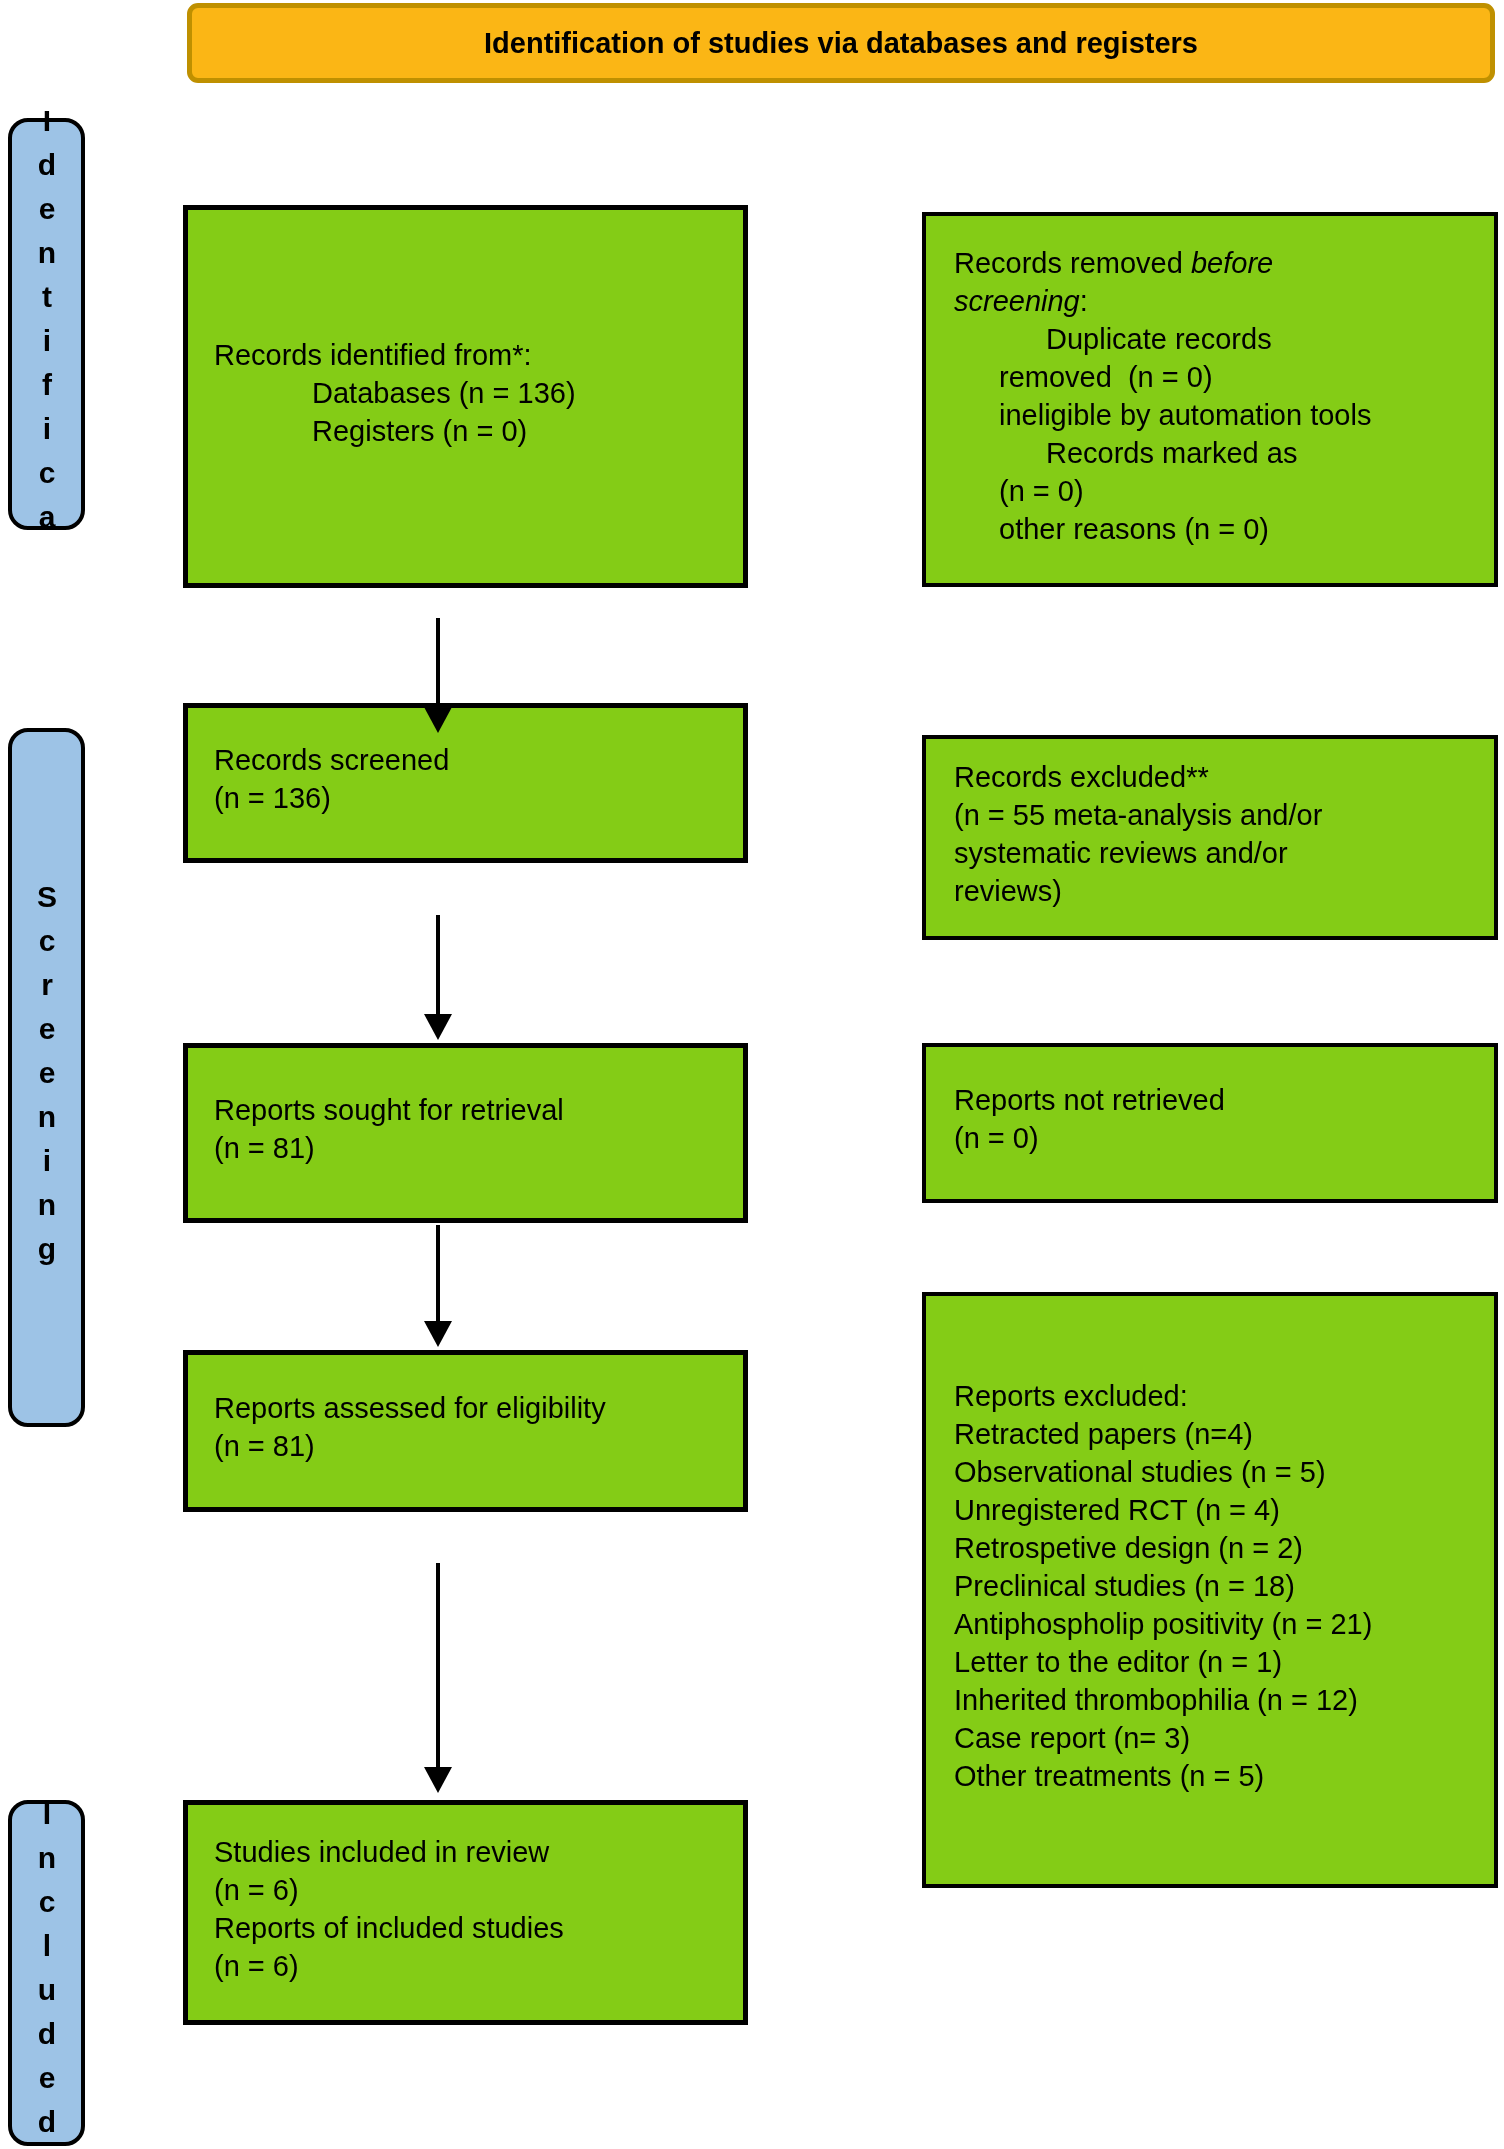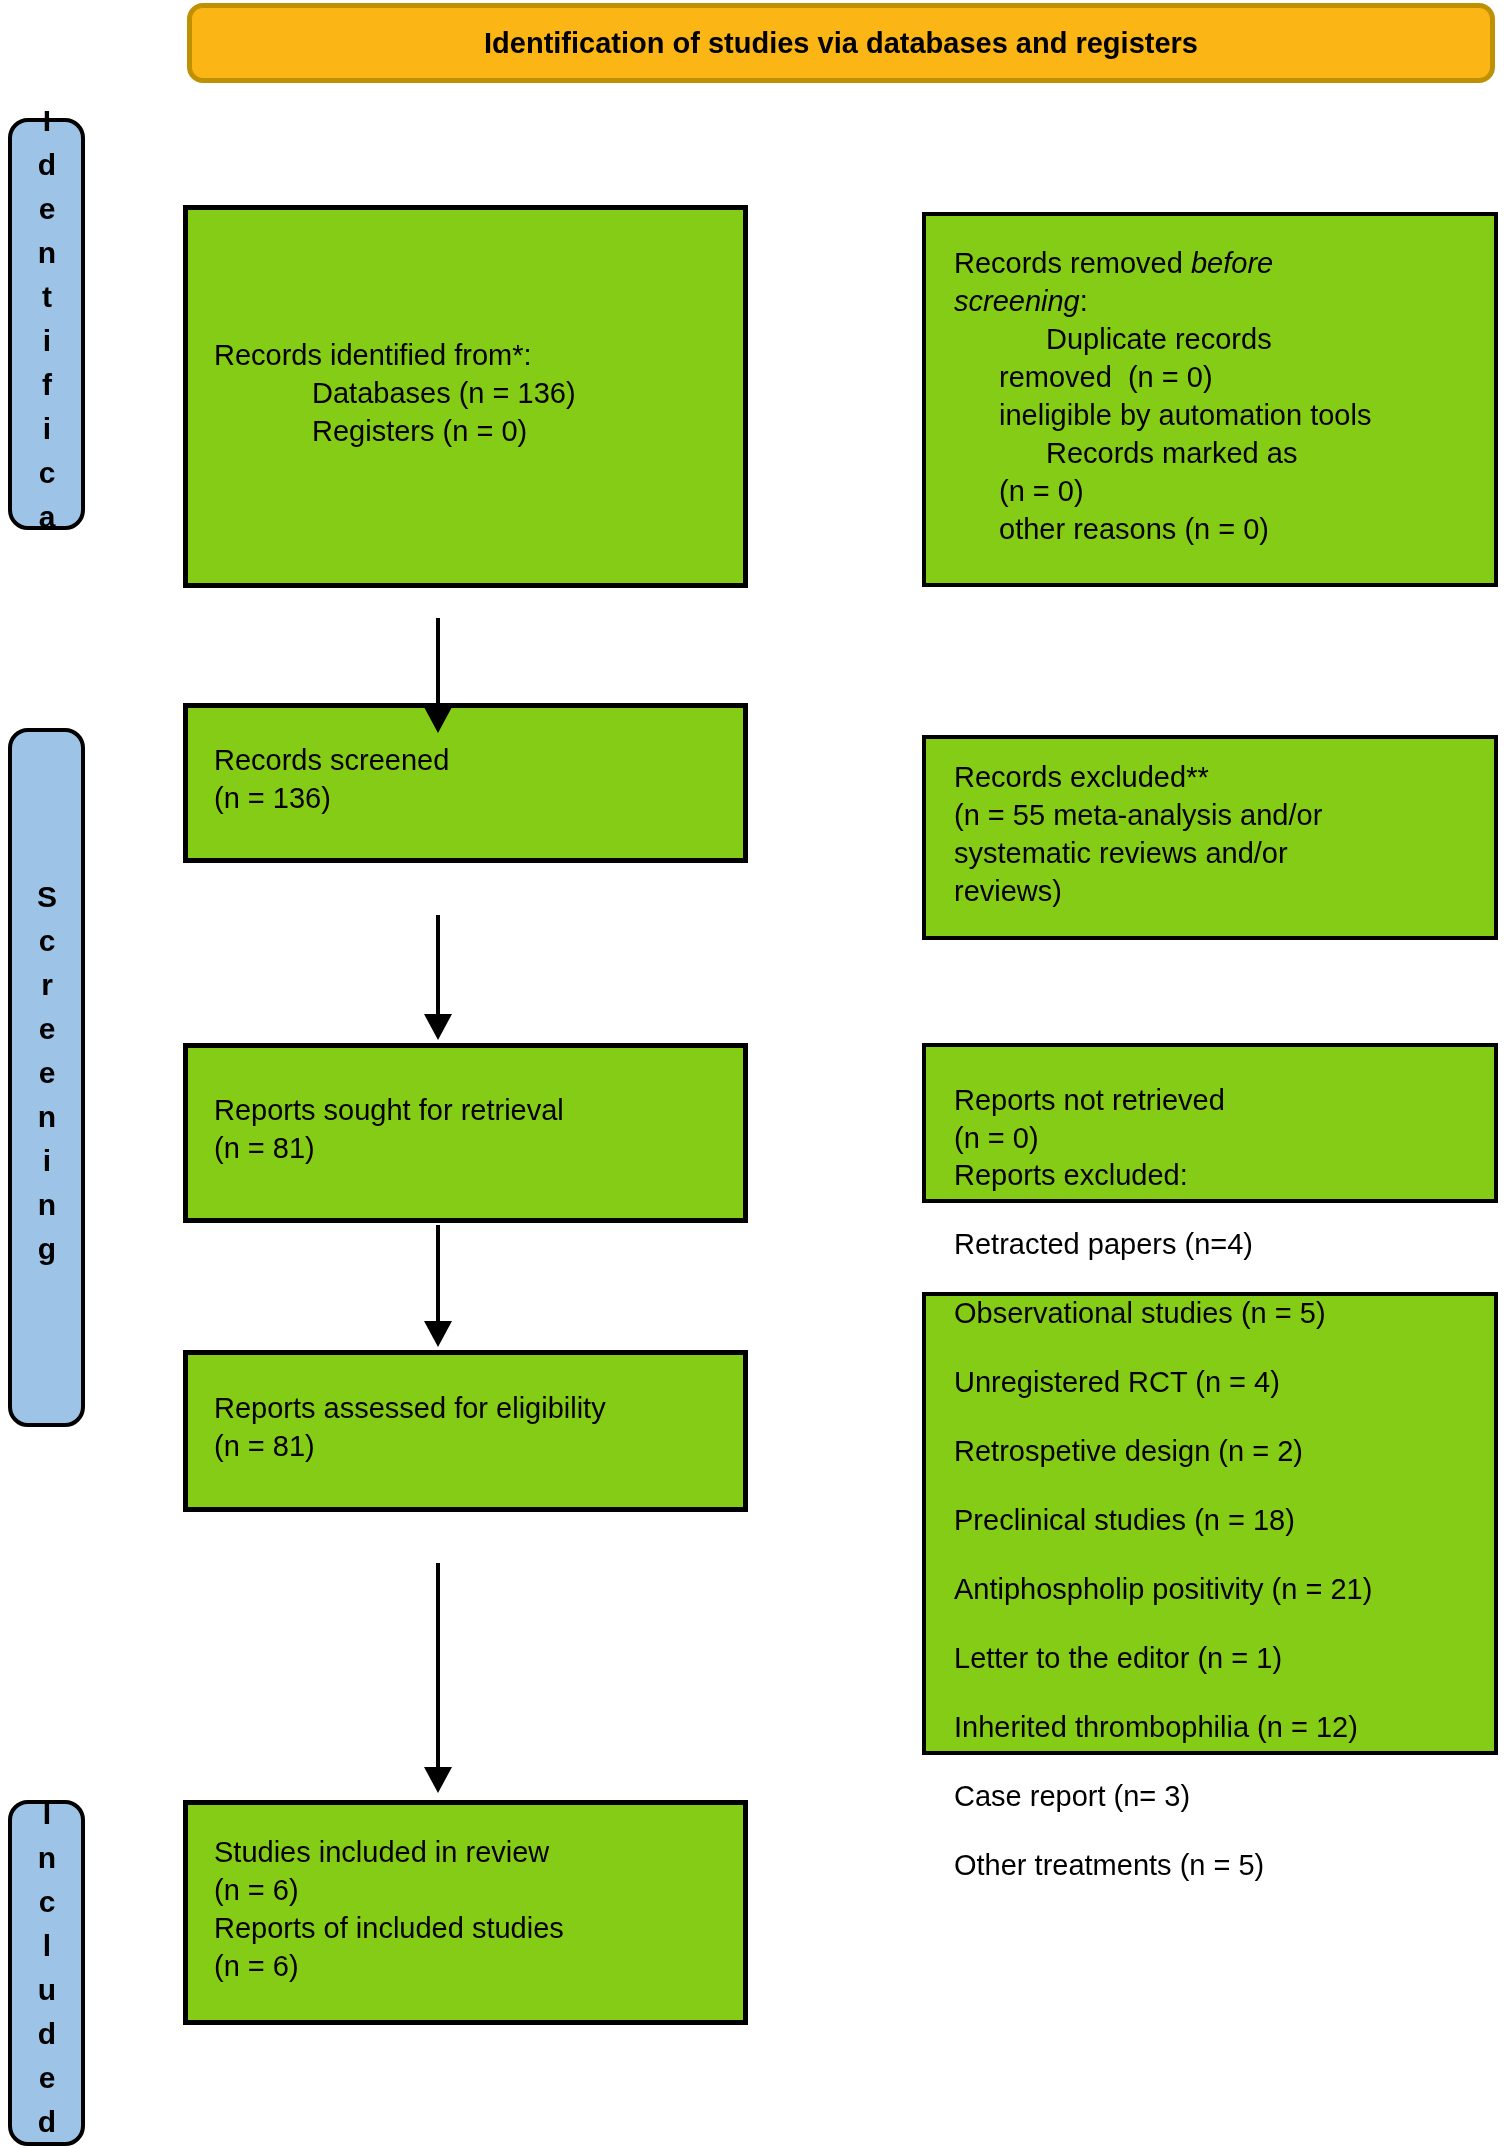--- a/index.html
+++ b/index.html
@@ -2,21 +2,21 @@
 <html><head>
 <meta charset="utf-8">
 <style>
   html,body { margin:0; padding:0; background:#ffffff; }
   body { font-family:"Liberation Sans","DejaVu Sans",sans-serif; color:#000; }
   .canvas { position:relative; width:1504px; height:2149px; background:#ffffff; overflow:hidden; }
 
   
   .banner {
     position:absolute; left:187px; top:3px; width:1308px; height:80px;
-    background:#FBB615; border:5px solid #BF9000; border-radius:16px;
+    background:#FBB615; border:5px solid #BF9000; border-radius:11px;
     box-sizing:border-box; display:flex; align-items:center; justify-content:center;
   }
   .banner-title { font-weight:bold; font-size:29px; }
 
   
   .stage {
     position:absolute; left:8px; width:77px;
     background:#9DC3E6; border:4px solid #000; border-radius:20px;
     box-sizing:border-box; display:flex; align-items:center; justify-content:center;
   }
@@ -37,21 +37,21 @@
   .lcol { left:183px; width:565px; }
   .rcol { left:922px; width:576px; border-width:4px; padding-left:28px; }
   .b1 { top:205px;  height:383px; }
   .b2 { top:703px;  height:160px; }
   .b3 { top:1043px; height:180px; }
   .b4 { top:1350px; height:162px; }
   .b5 { top:1800px; height:225px; }
   .r1 { top:212px;  height:375px; }
   .r2 { top:735px;  height:205px; }
   .r3 { top:1043px; height:160px; }
-  .r4 { top:1292px; height:463px;gap:31px; }
+  .r4 { top:1292px; height:596px; }
 
   .line { white-space:pre-wrap; }
   .ind-a { padding-left:98px; }  
   .ind1  { padding-left:45px; }  
   .ind2  { padding-left:92px; }  
   .it { font-style:italic; }
 
   
   .arrow { position:absolute; width:28px; display:flex; flex-direction:column; align-items:center; }
   .arrow .shaft { width:4px; flex:1; background:#000; }

